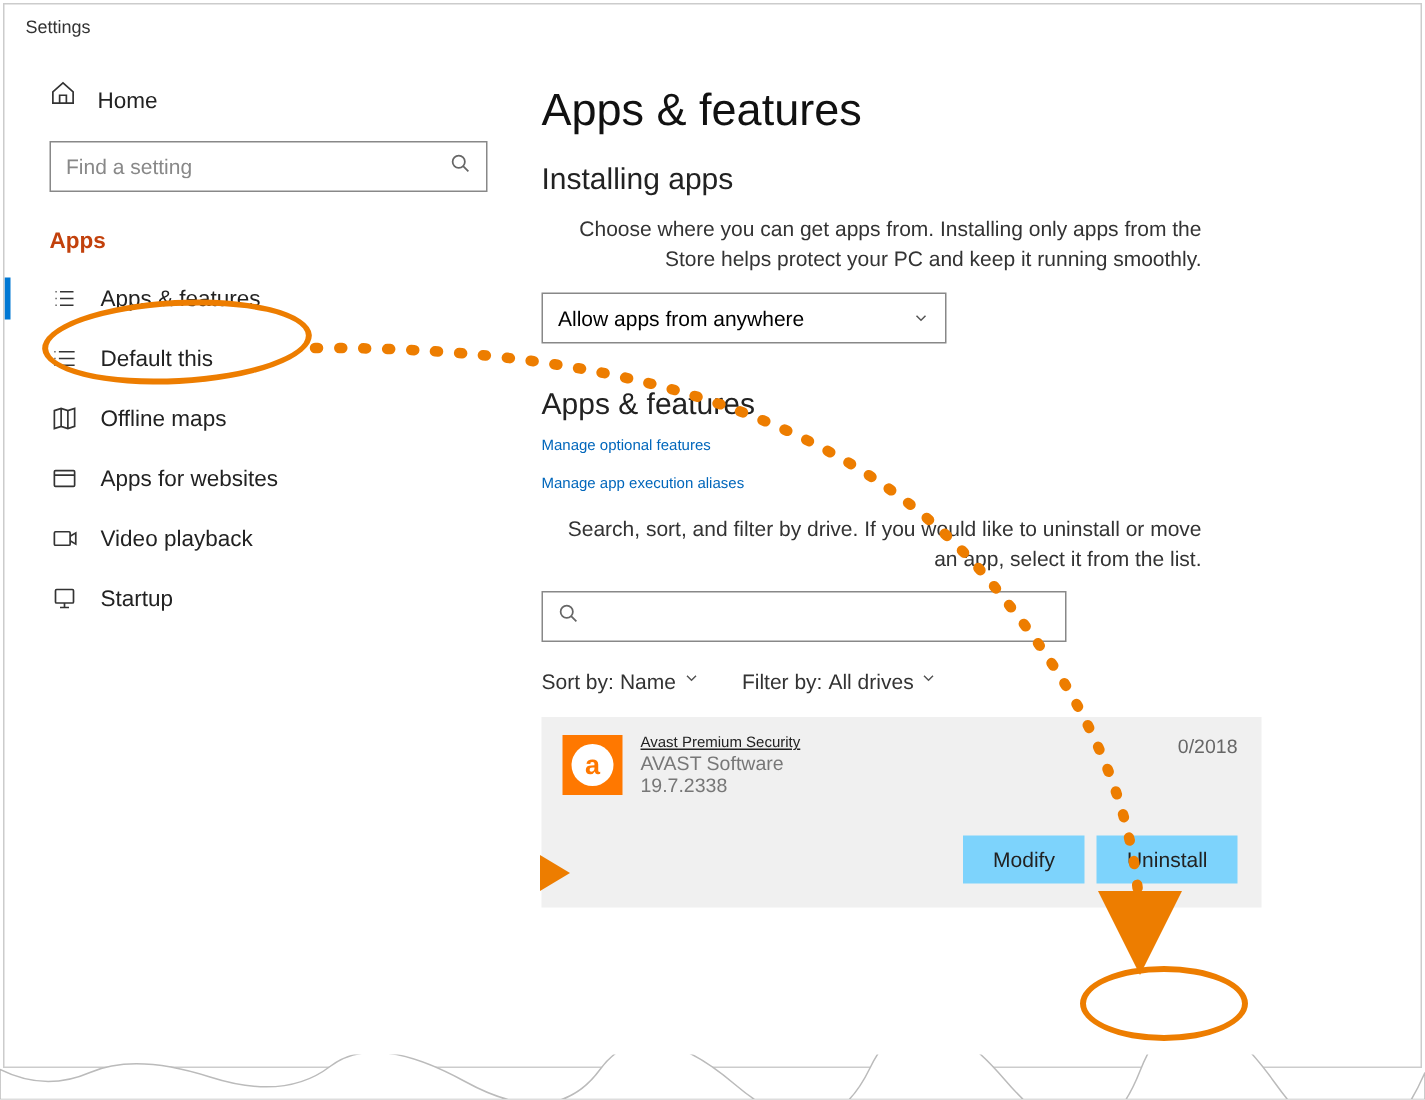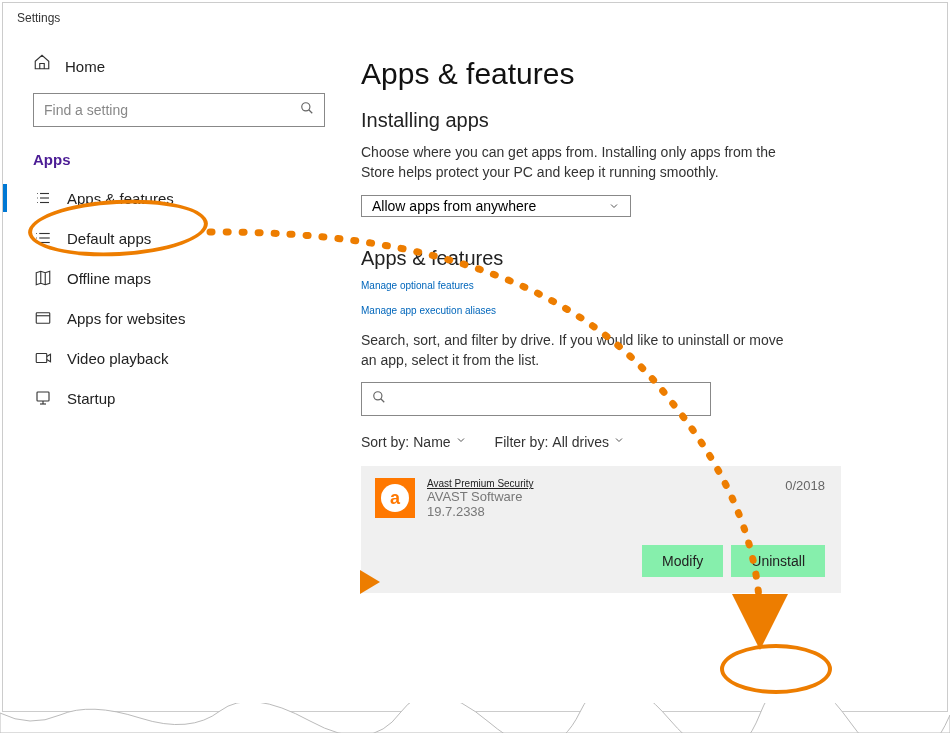--- a/index.html
+++ b/index.html
@@ -8,47 +8,47 @@
     .title-bar { padding: 8px 14px; font-size: 12px; color: #333; }
     .content { display: flex; flex: 1; overflow: hidden; }
     .sidebar { width: 340px; padding: 12px 0 0 0; position: relative; }
     .home-row { display: flex; align-items: flex-end; padding: 8px 24px 12px 30px; gap: 14px; cursor: pointer; }
     .home-icon svg { width: 18px; height: 18px; }
     .home-label { font-size: 15px; color: #222; }
     .search-box { margin: 6px 18px 18px 30px; border: 1px solid #888; height: 34px; display: flex; align-items: center; padding: 16px 10px; }
     .search-input { border: none; outline: none; flex: 1; font-size: 14px; color: #333; background: transparent; }
     .search-input::placeholder { color: #888; }
     .search-icon svg { width: 14px; height: 14px; }
-    .cat-label { font-weight: 600; font-size: 15px; padding: 6px 0 10px 30px; color: #4c1d95; }
+    .cat-label { font-weight: 600; font-size: 15px; padding: 6px 0 10px 30px; color: #c2410c; }
     .nav-item { display: flex; align-items: center; gap: 14px; padding: 11px 24px 11px 30px; cursor: pointer; color: #222; font-size: 15px; position: relative; }
     .nav-item.selected::before { content: ''; position: absolute; left: 0; top: 6px; bottom: 6px; width: 4px; background: #0078d4; }
     .nav-icon { width: 20px; display: flex; justify-content: center; }
     .nav-icon svg { width: 18px; height: 18px; }
     .main { flex: 1; padding: 24px 30px 0 18px; overflow: hidden; }
     .main h1 { font-weight: 300; font-size: 30px; color: #111; margin-bottom: 18px; }
     .main h2 { font-weight: 400; font-size: 20px; color: #222; margin-bottom: 10px; }
-    .main p { font-size: 14px; color: #333; line-height: 1.45; margin-bottom: 12px; max-width: 440px; }
-    .dropdown { border: 1px solid #888; width: 270px; height: 22px; display: flex; align-items: center; justify-content: space-between; padding: 0 10px; font-size: 14px; cursor: pointer; margin-bottom: 30px; }
+    .main p { font-size: 14px; color: #333; line-height: 1.45; margin-bottom: 12px; max-width: 440px; text-align: right; }
+    .dropdown { border: 1px solid #888; width: 270px; height: 34px; display: flex; align-items: center; justify-content: space-between; padding: 0 10px; font-size: 14px; cursor: pointer; margin-bottom: 30px; }
     .chev { width: 12px; height: 12px; }
     .link { color: #0066bb; font-size: 10px; cursor: pointer; margin-bottom: 14px; display: block; }
     .list-search { border: 1px solid #888; height: 34px; width: 350px; display: flex; align-items: center; padding: 0 10px; margin-bottom: 18px; }
     .list-search input { border: none; outline: none; flex: 1; font-size: 14px; background: transparent; }
     .sort-row { display: flex; gap: 28px; font-size: 14px; color: #333; margin-bottom: 16px; }
     .sort-item { display: flex; align-items: flex-start; gap: 4px; cursor: pointer; }
     .app-card { background: #f0f0f0; padding: 12px 16px 16px 14px; width: 480px; }
     .app-head { display: flex; gap: 12px; align-items: flex-start; }
     .app-icon { width: 40px; height: 40px; background: #ff7800; display: flex; align-items: center; justify-content: center; position: relative; }
     .app-icon-inner { width: 28px; height: 28px; background: #fff; border-radius: 50%; display: flex; align-items: center; justify-content: center; color: #ff7800; font-weight: bold; font-size: 18px; }
     .app-info { flex: 1; }
     .app-name { font-size: 10px; color: #222; text-decoration: underline; }
     .app-pub { font-size: 13px; color: #777; }
     .app-ver { font-size: 13px; color: #777; }
     .app-date { font-size: 13px; color: #666; text-align: right; }
     .app-buttons { display: flex; justify-content: flex-end; gap: 8px; margin-top: 26px; }
-    .app-btn { background: #86efac; border: none; padding: 8px 20px; font-size: 14px; cursor: pointer; color: #222; }
+    .app-btn { background: #7dd3fc; border: none; padding: 8px 20px; font-size: 14px; cursor: pointer; color: #222; }
     
     
     .annotation { position: absolute; pointer-events: none; }
     .oval { border: 4px solid #ed7d00; border-radius: 50%; }
     .oval-1 { left: 28px; top: 200px; width: 180px; height: 56px; transform: rotate(-3deg); }
     .oval-2 { left: 720px; top: 644px; width: 112px; height: 50px; }
     .tri { width: 0; height: 0; }
     .tri-1 { left: 360px; top: 570px; border-top: 12px solid transparent; border-bottom: 12px solid transparent; border-left: 20px solid #ed7d00; }
     .dots-svg { position: absolute; left: 0; top: 0; width: 950px; height: 733px; pointer-events: none; }
     .torn { position: absolute; left: 0; bottom: 0; width: 950px; height: 30px; pointer-events: none; }
@@ -97,21 +97,21 @@
         <span class="nav-icon">
           <svg viewBox="0 0 24 24" fill="none" stroke="#333" stroke-width="1.5">
               <line x1="3" y1="6" x2="4" y2="6"></line>
               <line x1="7" y1="6" x2="21" y2="6"></line>
               <line x1="3" y1="12" x2="4" y2="12"></line>
               <line x1="7" y1="12" x2="21" y2="12"></line>
               <line x1="3" y1="18" x2="4" y2="18"></line>
               <line x1="7" y1="18" x2="21" y2="18"></line>
             </svg>
         </span>
-        <span>Default apps</span>
+        <span>Default this</span>
       </div>
       <div class="nav-item">
         <span class="nav-icon">
           <svg viewBox="0 0 24 24" fill="none" stroke="#333" stroke-width="1.5">
               <path d="M3 5 L9 3 L15 5 L21 3 V19 L15 21 L9 19 L3 21 Z M9 3 V19 M15 5 V21"></path>
             </svg>
         </span>
         <span>Offline maps</span>
       </div>
       <div class="nav-item">

